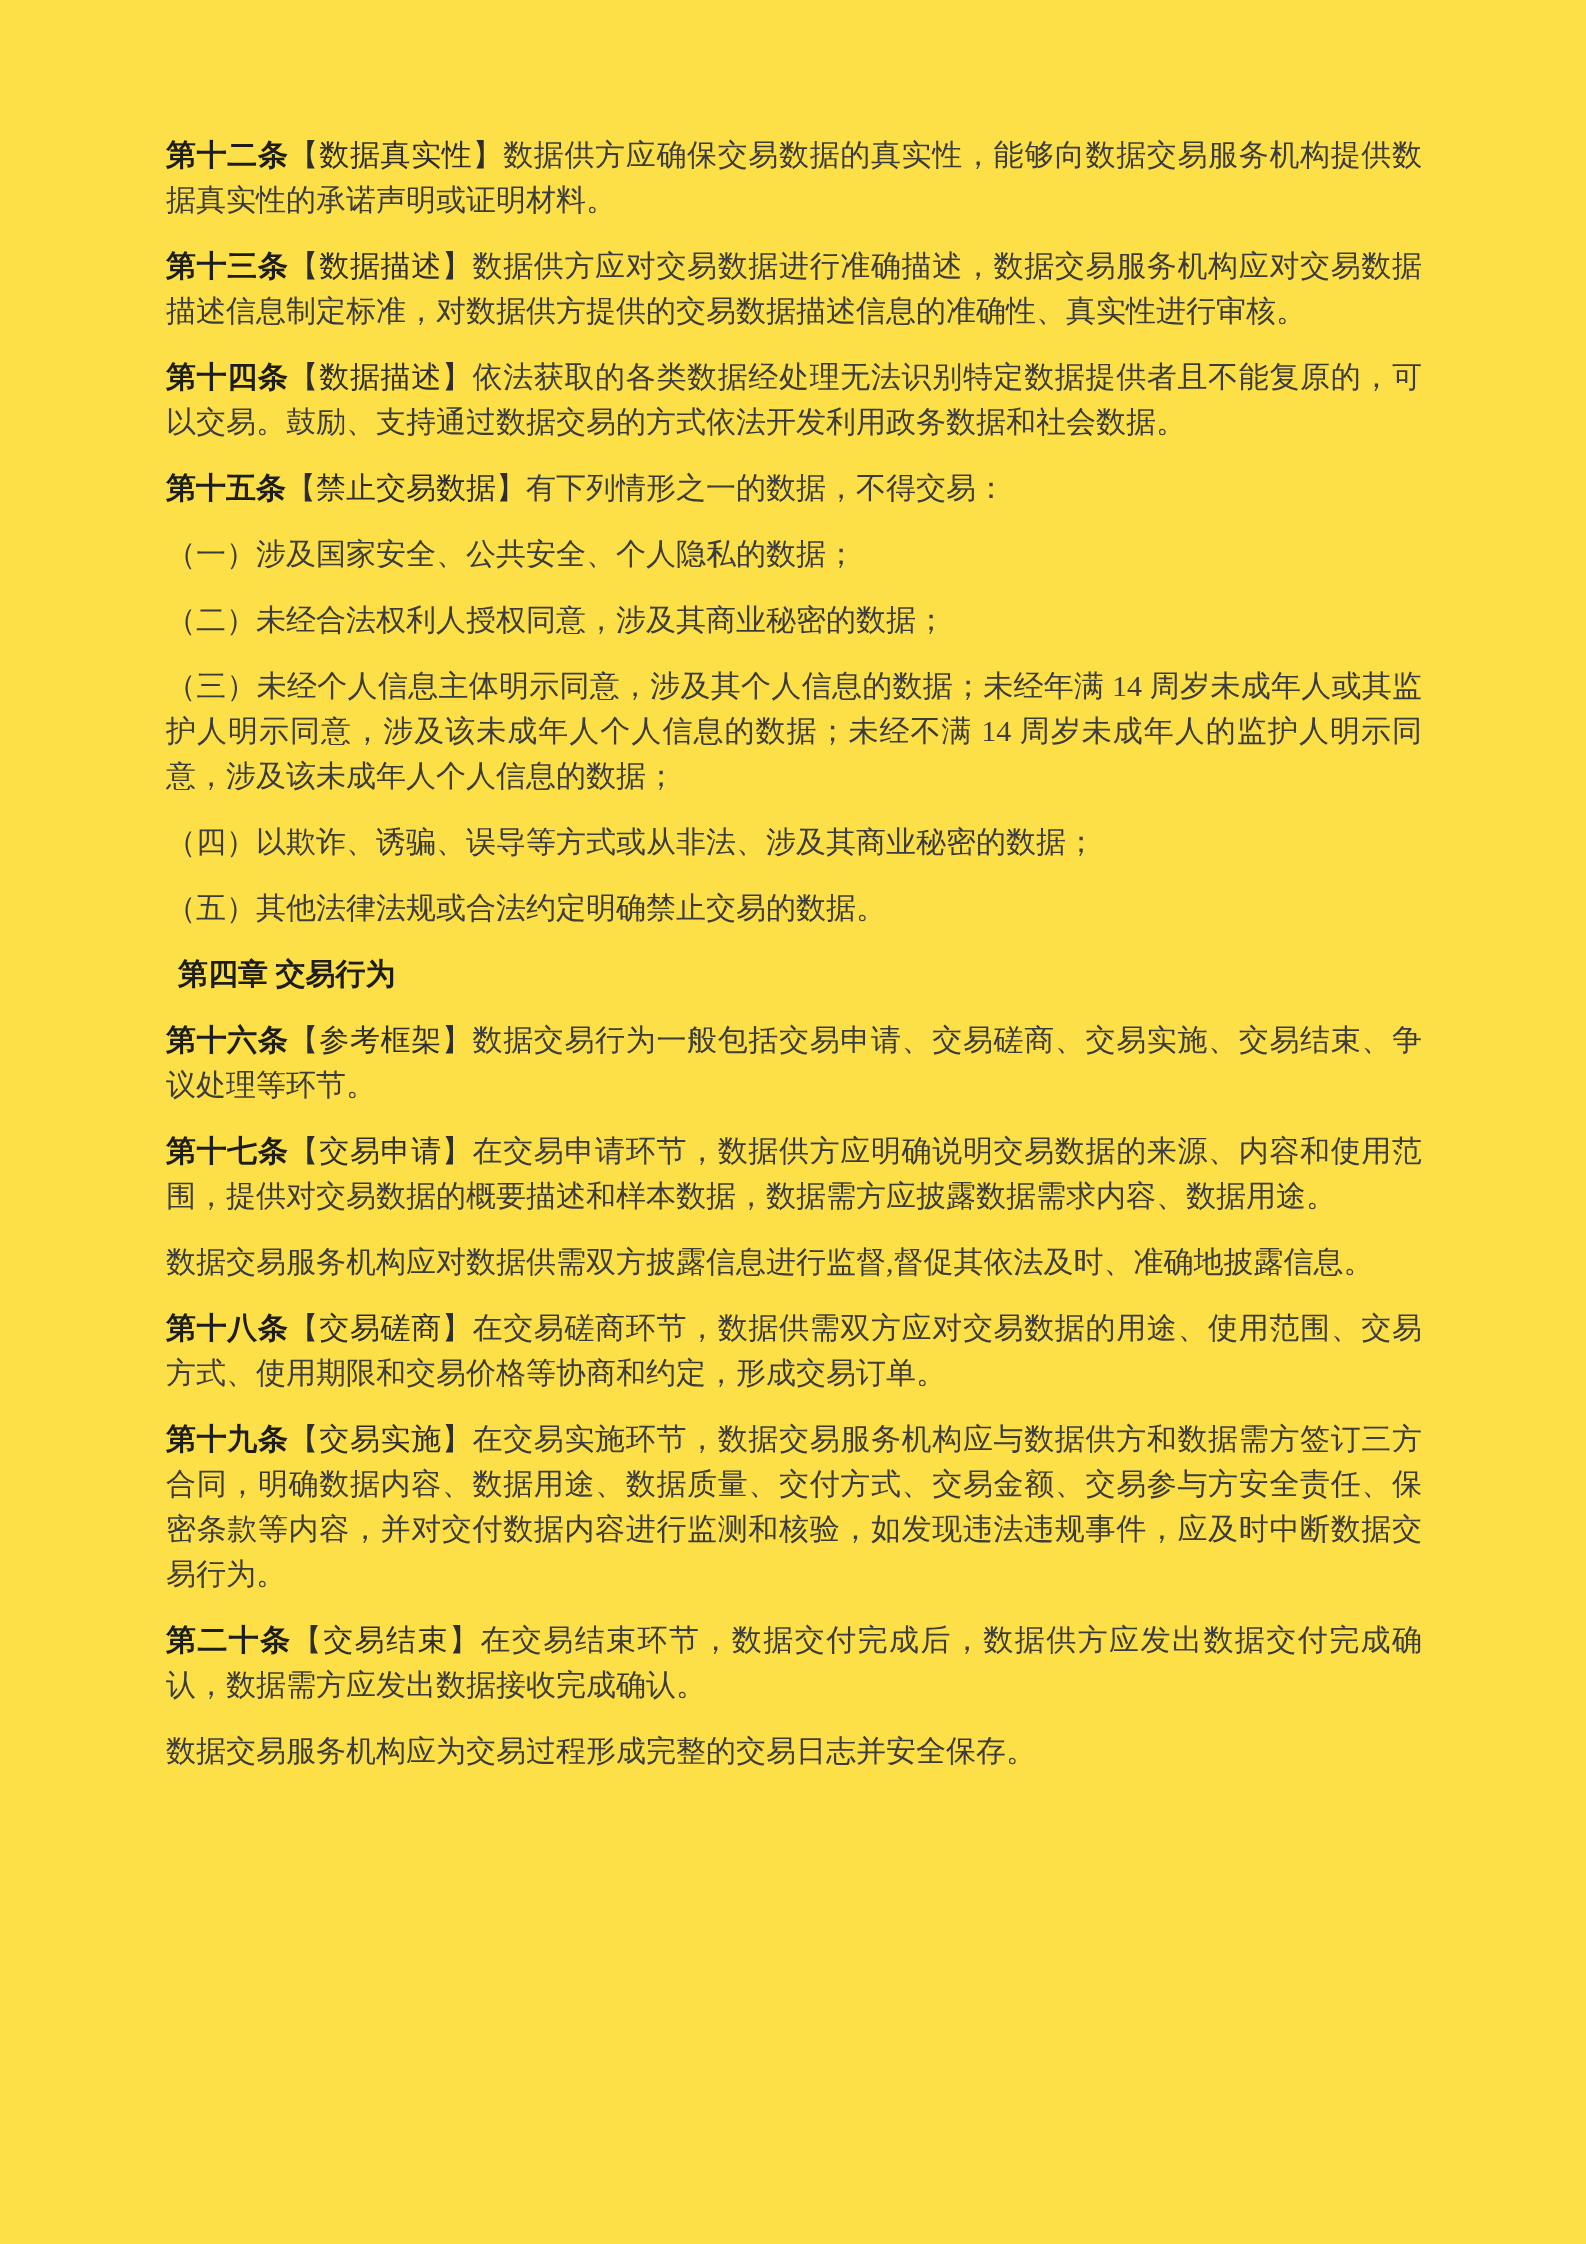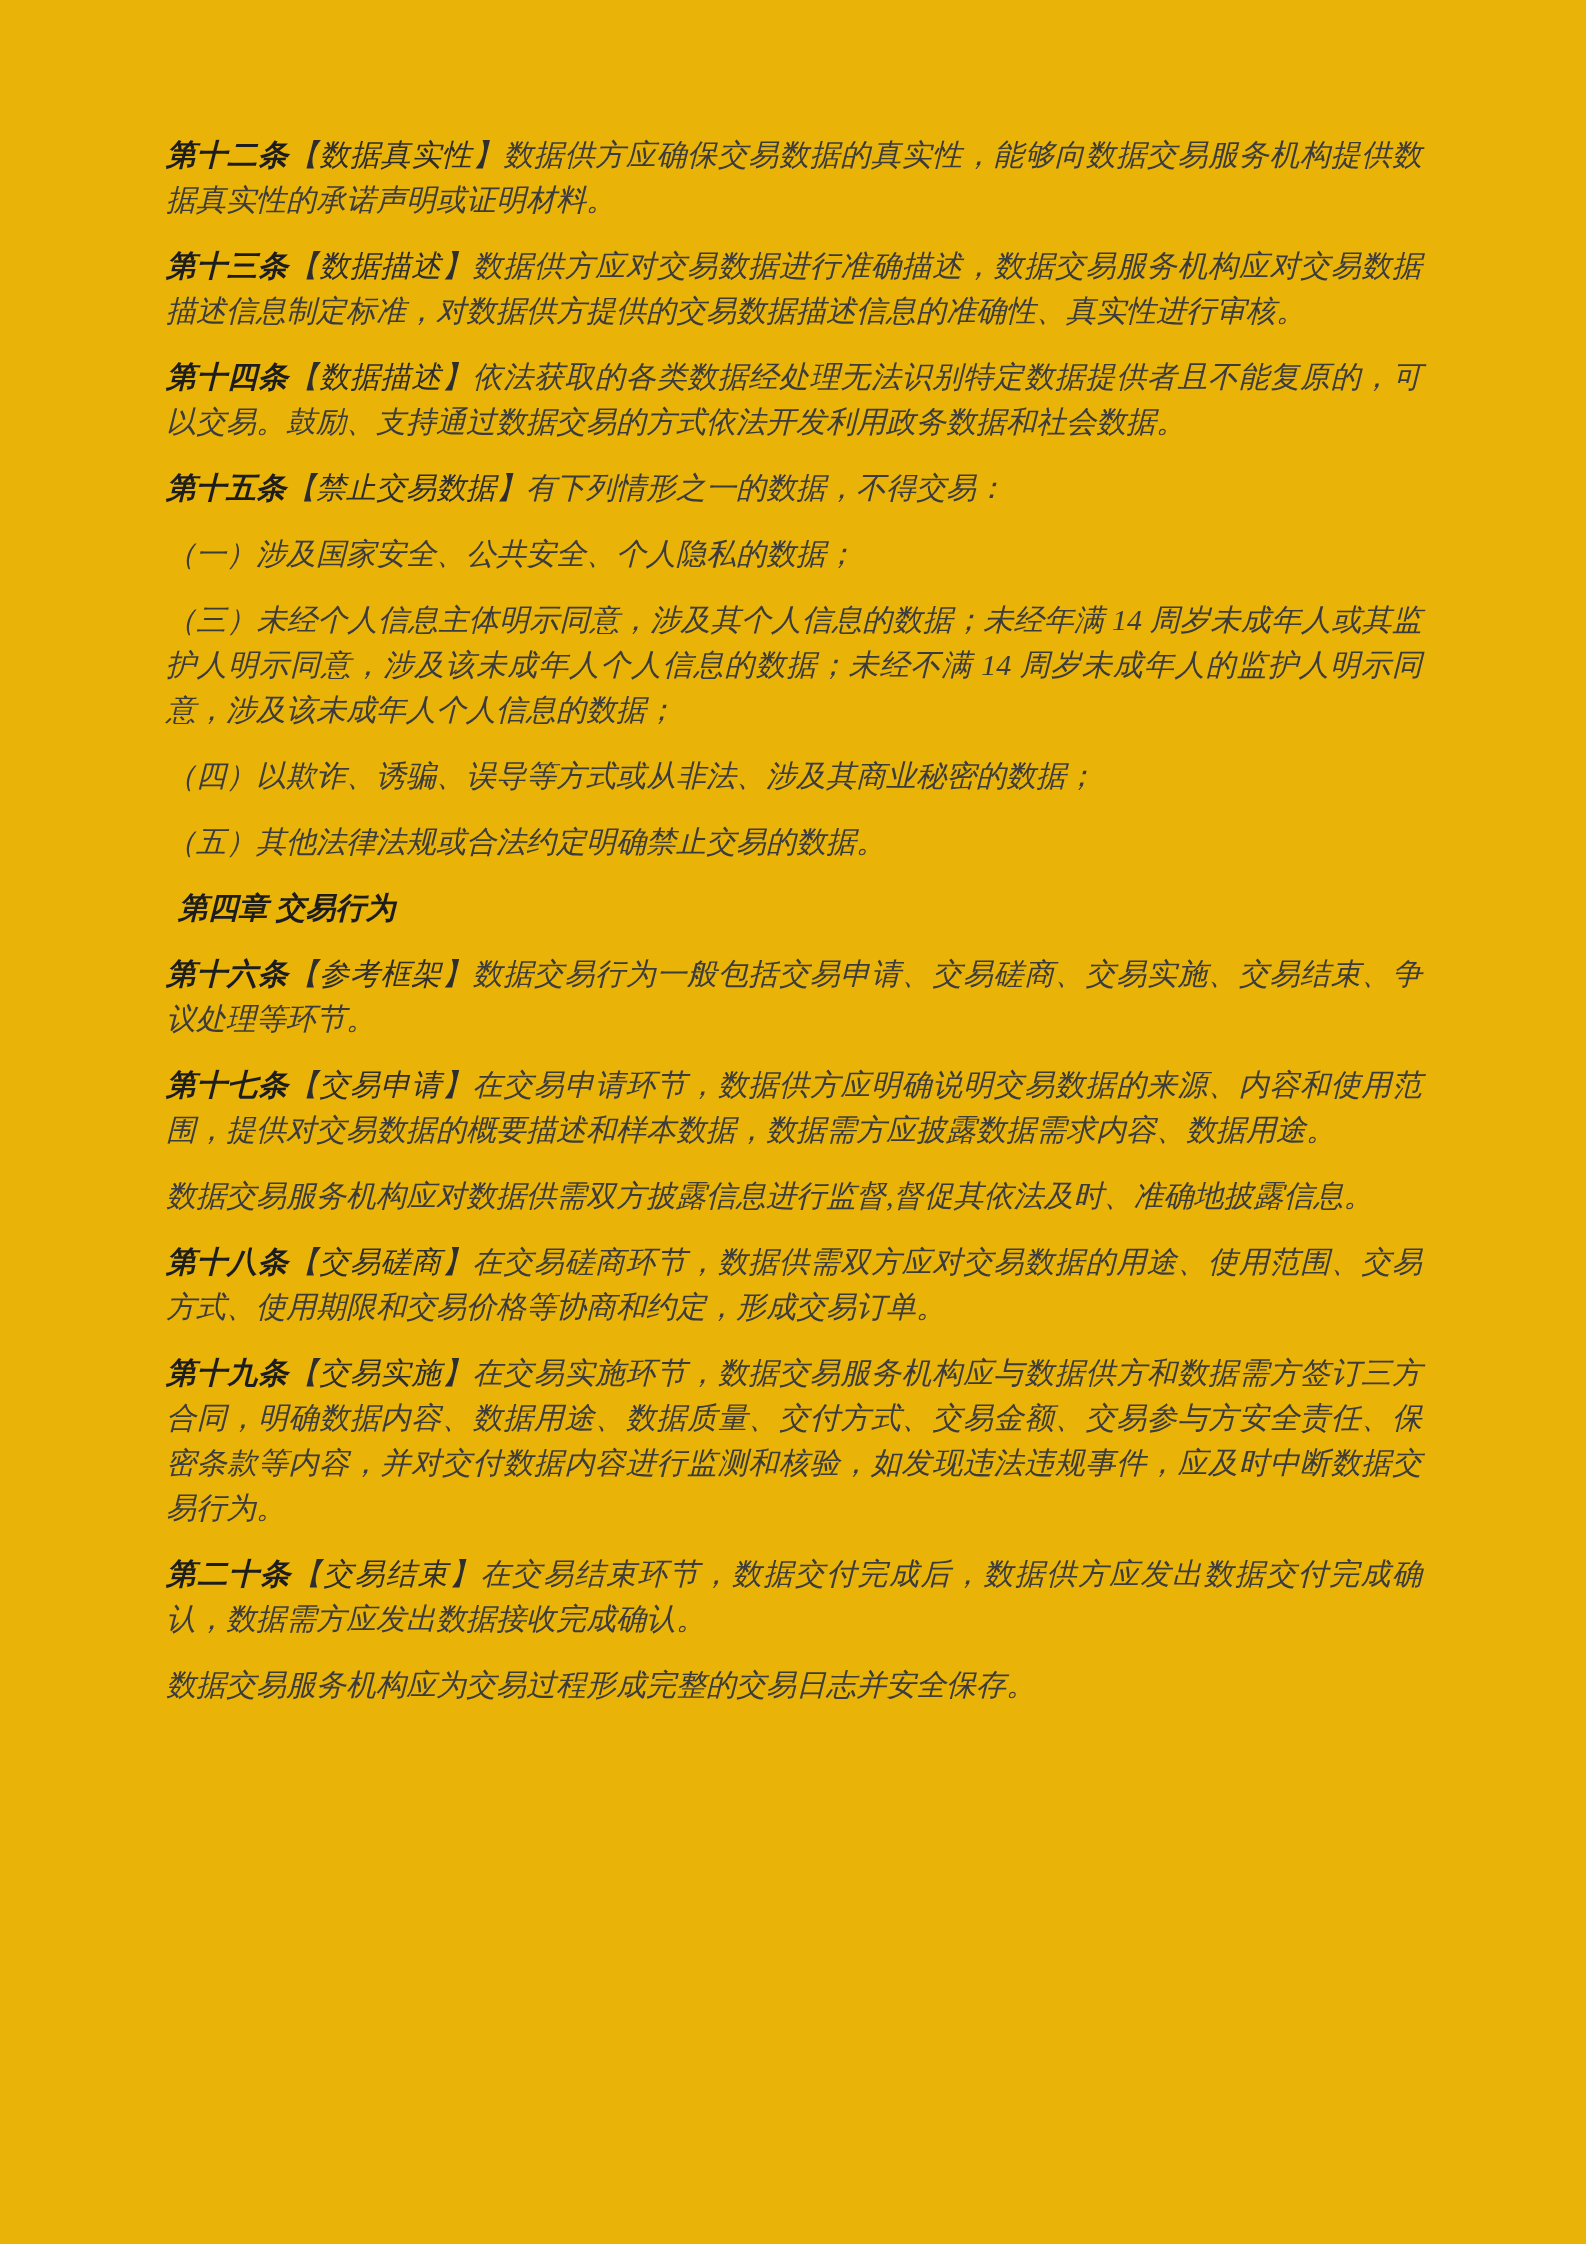--- a/index.html
+++ b/index.html
@@ -12,24 +12,23 @@
     height: 2244px;
     position: relative;
     font-family: "Liberation Serif", "DejaVu Serif", serif;
   }
   .page {
     position: absolute;
     top: 0;
     left: 0;
     width: 1586px;
     height: 2244px;
-    background: #eab308;
+    background: #fde047;
     box-sizing: border-box;
     padding: 132px 164px 0 166px;
-    font-style: italic;
   }
   .doc {
     color: #3c3c3c;
     font-size: 30px;
     line-height: 45px;
     text-align: justify;
     text-justify: inter-ideograph;
   }
   .para {
     margin: 0 0 21px 0;
@@ -58,20 +57,21 @@
     <p class="para"><strong class="artnum">第十二条</strong><span class="arttitle">【数据真实性】</span><span>数据供方应确保交易数据的真实性，能够向数据交易服务机构提供数据真实性的承诺声明或证明材料。</span></p>
 
     <p class="para"><strong class="artnum">第十三条</strong><span class="arttitle">【数据描述】</span><span>数据供方应对交易数据进行准确描述，数据交易服务机构应对交易数据描述信息制定标准，对数据供方提供的交易数据描述信息的准确性、真实性进行审核。</span></p>
 
     <p class="para"><strong class="artnum">第十四条</strong><span class="arttitle">【数据描述】</span><span>依法获取的各类数据经处理无法识别特定数据提供者且不能复原的，可以交易。鼓励、支持通过数据交易的方式依法开发利用政务数据和社会数据。</span></p>
 
     <p class="para"><strong class="artnum">第十五条</strong><span class="arttitle">【禁止交易数据】</span><span>有下列情形之一的数据，不得交易：</span></p>
 
     <p class="para"><span>（一）涉及国家安全、公共安全、个人隐私的数据；</span></p>
 
+    <p class="para"><span>（二）未经合法权利人授权同意，涉及其商业秘密的数据；</span></p>
 
     <p class="para"><span>（三）未经个人信息主体明示同意，涉及其个人信息的数据；未经年满 14 周岁未成年人或其监护人明示同意，涉及该未成年人个人信息的数据；未经不满 14 周岁未成年人的监护人明示同意，涉及该未成年人个人信息的数据；</span></p>
 
     <p class="para"><span>（四）以欺诈、诱骗、误导等方式或从非法、涉及其商业秘密的数据；</span></p>
 
     <p class="para"><span>（五）其他法律法规或合法约定明确禁止交易的数据。</span></p>
 
     <h2 class="chapter">第四章 交易行为</h2>
 
     <p class="para"><strong class="artnum">第十六条</strong><span class="arttitle">【参考框架】</span><span>数据交易行为一般包括交易申请、交易磋商、交易实施、交易结束、争议处理等环节。</span></p>

